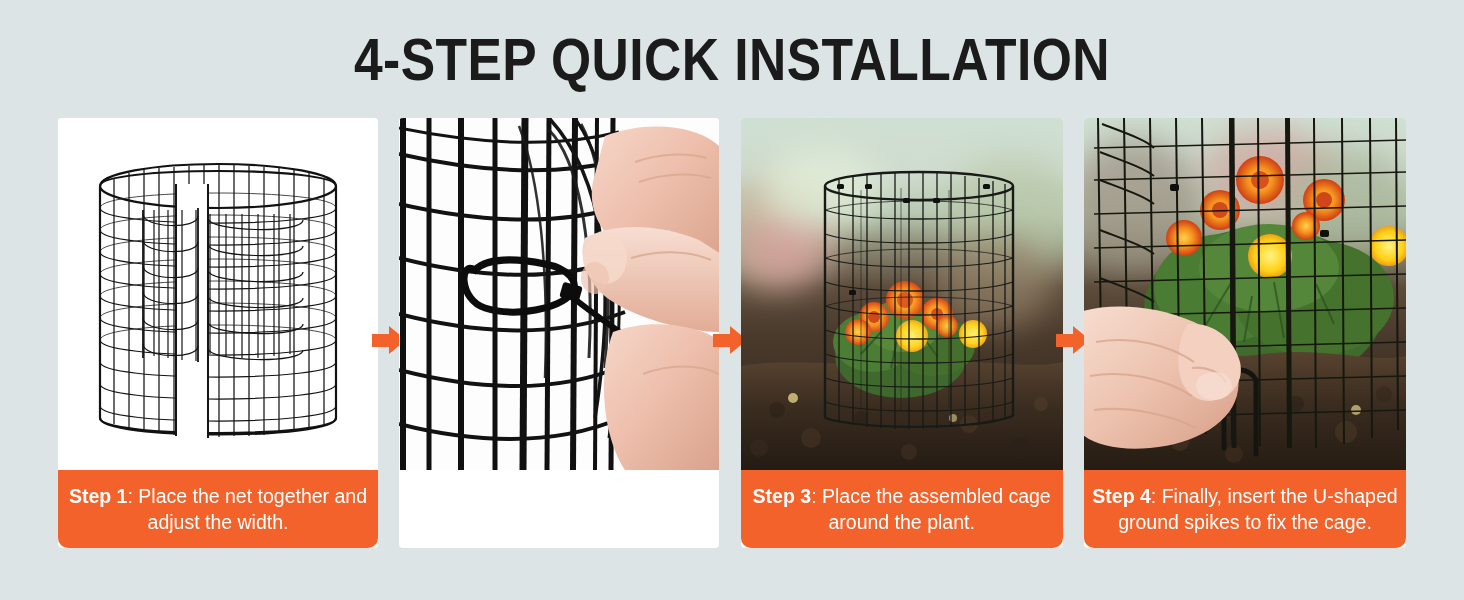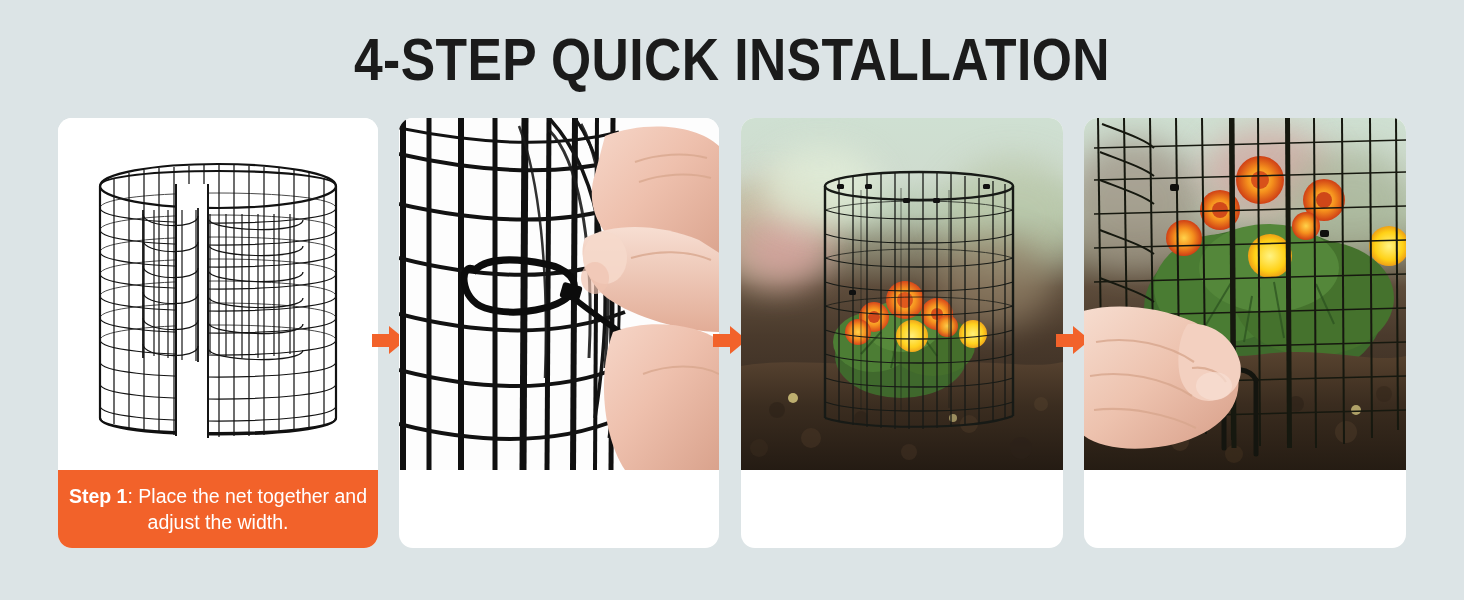--- a/index.html
+++ b/index.html
@@ -45,21 +45,21 @@
     top: 118px;
     width: 1348px;
     height: 430px;
     display: flex;
     align-items: flex-start;
   }
   .panel {
     position: relative;
     width: 320px;
     height: 430px;
-    border-radius: 14px;
+    border-radius: 4px;
     overflow: hidden;
     background: #ffffff;
     flex: 0 0 auto;
   }
   .panel.wide { width: 322px; }
 
   .gap {
     position: relative;
     flex: 1 1 auto;
     height: 430px;
@@ -482,20 +482,25 @@
 
             <g fill="#101010">
               <rect x="96" y="66" width="7" height="5" rx="1.5"></rect>
               <rect x="124" y="66" width="7" height="5" rx="1.5"></rect>
               <rect x="162" y="80" width="7" height="5" rx="1.5"></rect>
               <rect x="192" y="80" width="7" height="5" rx="1.5"></rect>
               <rect x="242" y="66" width="7" height="5" rx="1.5"></rect>
               <rect x="108" y="172" width="7" height="5" rx="1.5"></rect>
             </g>
           </svg>
+        </div>
+      </div>
+      <div class="caption">
+        <div class="caption-text">
+          <b>Step 3</b><span>: </span><span>Place the assembled cage around the plant.</span>
         </div>
       </div>
     </div>
 
     <div class="gap">
       <div class="arrow">
         <div class="shaft"></div>
           <div class="head"></div>
       </div>
     </div>
@@ -629,16 +634,21 @@
                 <path d="M12 224 C46 218, 84 226, 110 244"></path>
                 <path d="M6 258 C40 252, 80 260, 108 278"></path>
                 <path d="M10 292 C44 288, 84 296, 112 310"></path>
                 <path d="M108 250 C122 248, 136 254, 142 264"></path>
               </g>
               <ellipse cx="130" cy="268" rx="18" ry="14" fill="#f7ded2" opacity="0.75"></ellipse>
             </g>
           </svg>
         </div>
       </div>
+      <div class="caption">
+        <div class="caption-text">
+          <b>Step 4</b><span>: </span><span>Finally, insert the U-shaped ground spikes to fix the cage.</span>
+        </div>
+      </div>
     </div>
 
   </div>
 </div>
 
 </body></html>

